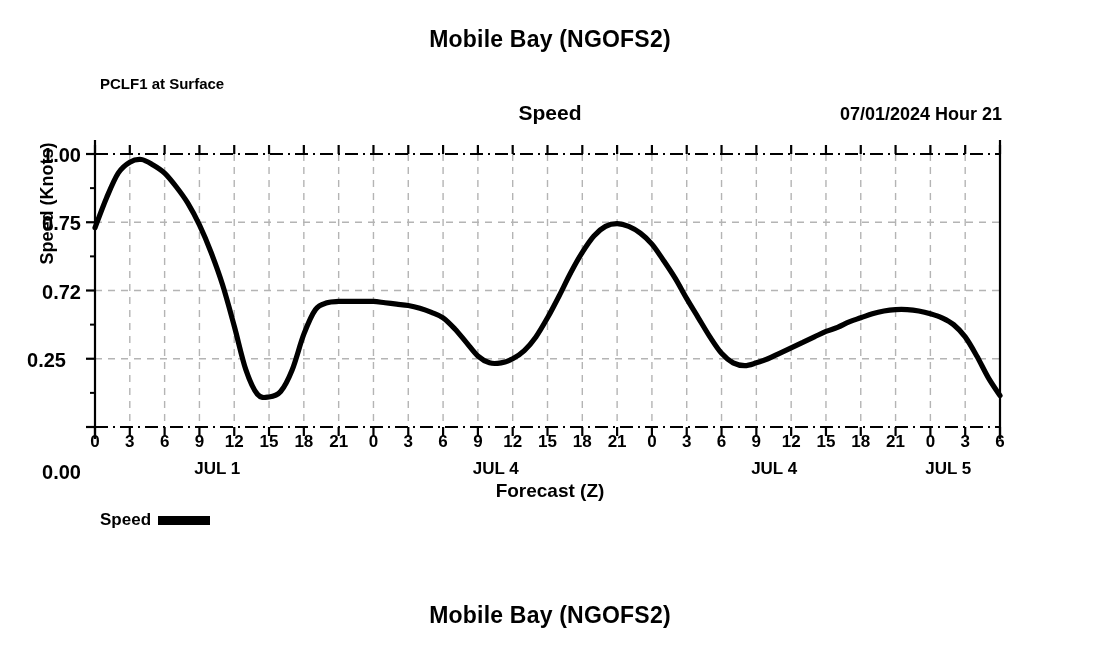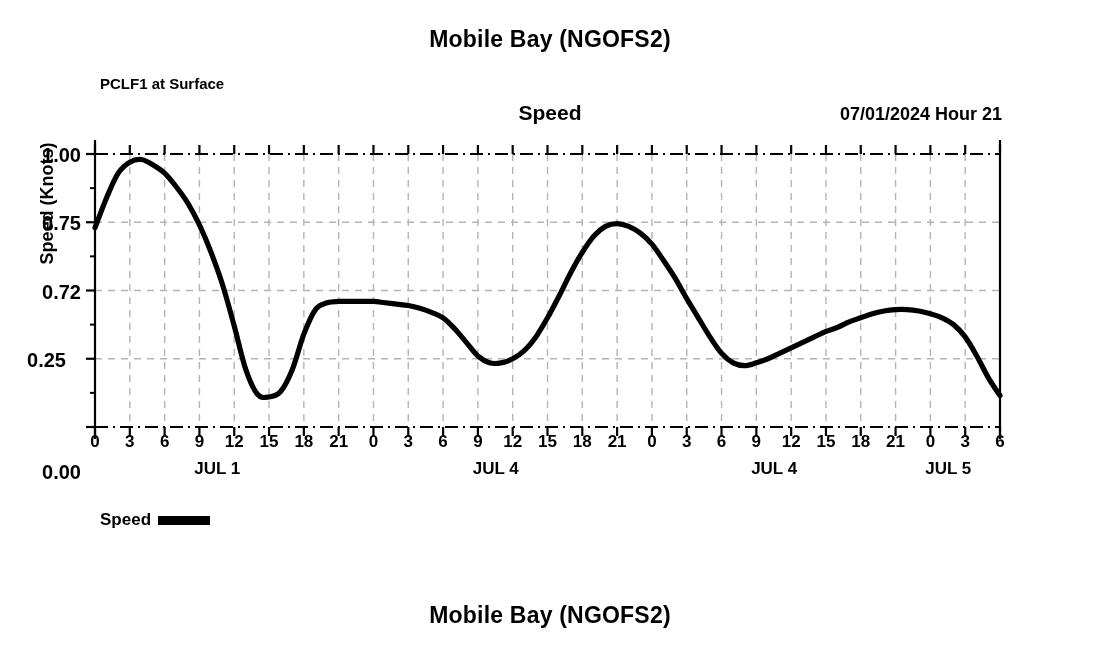--- a/index.html
+++ b/index.html
@@ -140,20 +140,21 @@
 
 <div class="page">
 
   <div class="top-title">Mobile Bay (NGOFS2)</div>
 
   <div class="station-line1">PCLF1 at Surface</div>
   <div class="subtitle">Speed</div>
   <div class="runtime">07/01/2024 Hour 21</div>
 
   <div class="ylabel">Speed (Knots)</div>
+  <div class="xlabel">Forecast (Z)</div>
 
   <svg class="plot-svg" id="plot-svg" width="1100" height="650">
       <line x1="95" y1="358.75" x2="1000" y2="358.75" stroke="#b4b4b4" stroke-width="1.4" stroke-dasharray="7,6"></line>
       <line x1="95" y1="290.5" x2="1000" y2="290.5" stroke="#b4b4b4" stroke-width="1.4" stroke-dasharray="7,6"></line>
       <line x1="95" y1="222.25" x2="1000" y2="222.25" stroke="#b4b4b4" stroke-width="1.4" stroke-dasharray="7,6"></line>
       <line x1="129.80769230769232" y1="154" x2="129.80769230769232" y2="427" stroke="#b4b4b4" stroke-width="1.4" stroke-dasharray="7,6"></line>
       <line x1="164.6153846153846" y1="154" x2="164.6153846153846" y2="427" stroke="#b4b4b4" stroke-width="1.4" stroke-dasharray="7,6"></line>
       <line x1="199.42307692307693" y1="154" x2="199.42307692307693" y2="427" stroke="#b4b4b4" stroke-width="1.4" stroke-dasharray="7,6"></line>
       <line x1="234.23076923076923" y1="154" x2="234.23076923076923" y2="427" stroke="#b4b4b4" stroke-width="1.4" stroke-dasharray="7,6"></line>
       <line x1="269.03846153846155" y1="154" x2="269.03846153846155" y2="427" stroke="#b4b4b4" stroke-width="1.4" stroke-dasharray="7,6"></line>

